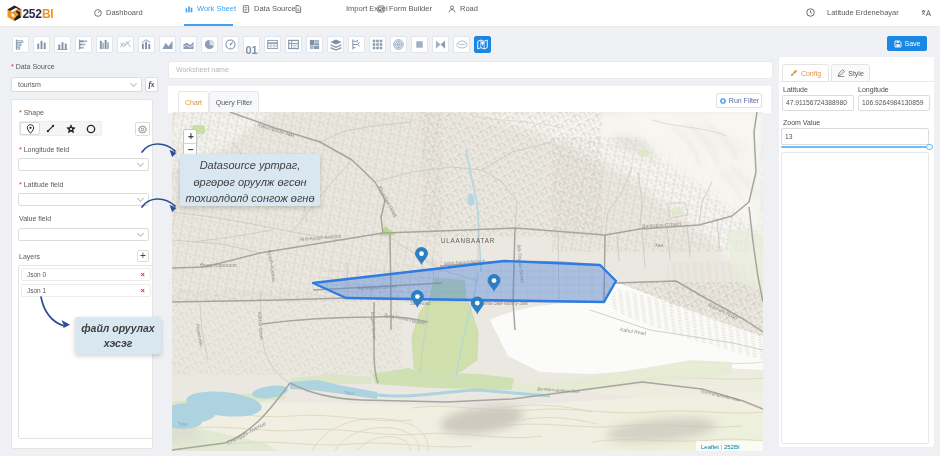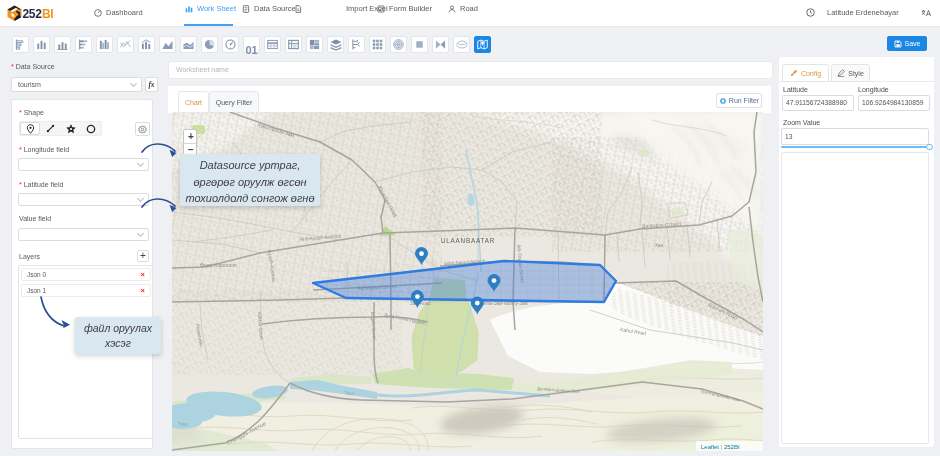--- a/index.html
+++ b/index.html
@@ -41,21 +41,21 @@
 .tab.on { background:#fff; border-bottom-color:#fff; color:#dd9439; }
 #runfilter { left:716px; top:93px; width:46px; height:15px; background:#fff; border:1px solid #e0e0e0; border-radius:2px; font-size:7px; color:#5a6d9e; display:flex; align-items:center; justify-content:center; gap:2px; }
 
 #map { left:172px; top:112px; width:591px; height:339px; background:#ebe8e1; overflow:hidden; }
 #zoomctl { position:absolute; left:183px; top:129px; width:14px; height:28px; background:#fff; border:1px solid #c6c6c6; border-radius:2px; z-index:30; }
 #zoomctl .zline { position:absolute; left:0; top:13px; width:14px; height:1px; background:#d5d5d5; }
 .zglyph { position:absolute; width:14px; text-align:center; font-size:10px; color:#404040; font-weight:bold; }
 
 .note { position:absolute; background:#d9e7f1; color:#3f3f3f; font-style:italic; text-align:center; box-shadow:0 2px 5px rgba(0,0,0,0.18); z-index:40; }
 #note1 { left:180px; top:154px; width:140px; height:52px; font-size:11px; line-height:16.5px; padding-top:3px; border-radius:2px; }
-#note2 { left:75px; top:317px; width:86px; height:37px; font-size:10.5px; line-height:15px; padding-top:4px; border-radius:2px; }
+#note2 { left:75px; top:317px; width:86px; height:37px; font-size:10.5px; line-height:15px; padding-top:4px; border-radius:2px;font-weight:bold; }
 
 #rpanel { left:779px; top:57px; width:155px; height:390px; background:#fff; border-radius:2px; }
 .rtab { position:absolute; top:64px; height:18px; font-size:7px; display:flex; align-items:center; justify-content:center; gap:3px; border:1px solid #e4e4e4; background:#fff; border-top-left-radius:3px; border-top-right-radius:3px; }
 #rtab1 { left:782px; width:47px; color:#e09243; }
 #rtab2 { left:831px; width:39px; color:#595959; background:#fafafa; }
 .rlab { position:absolute; font-size:7px; color:#4b4b4b; }
 .rinput { position:absolute; background:#fff; border:1px solid #dcdcdc; border-radius:2px; font-size:6.7px; color:#555; line-height:14px; padding-left:3px; white-space:nowrap; overflow:hidden; }
 #slider { left:781px; top:146px; width:148px; height:2px; background:#6fbcf8; border-radius:2px; }
 #sliderdot { left:926px; top:143.5px; width:6.5px; height:6.5px; background:#fff; border:1.2px solid #62b7f8; border-radius:50%; }
 </style>

